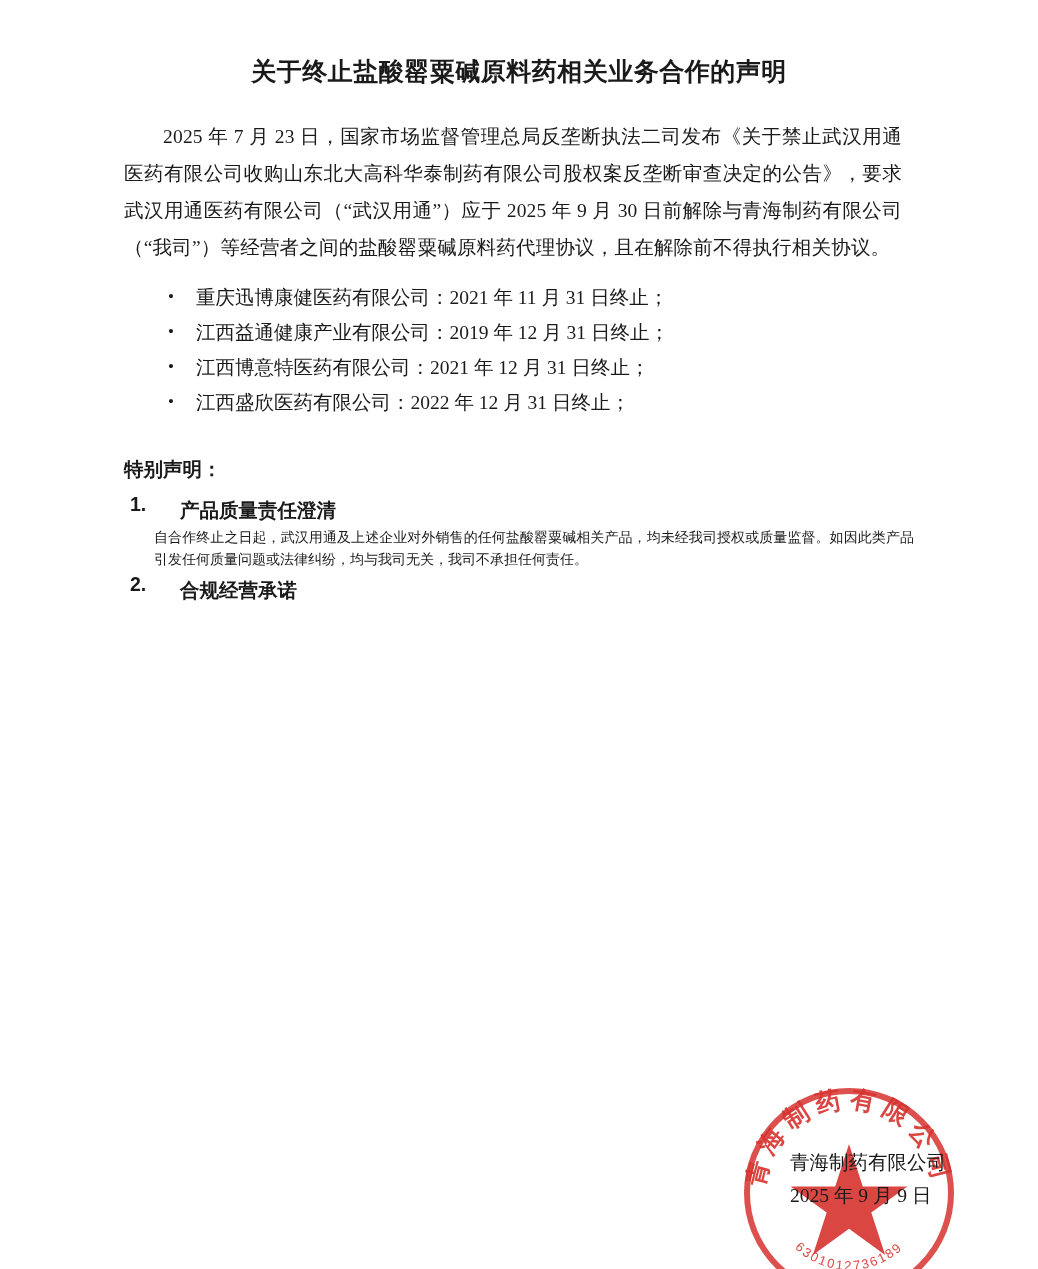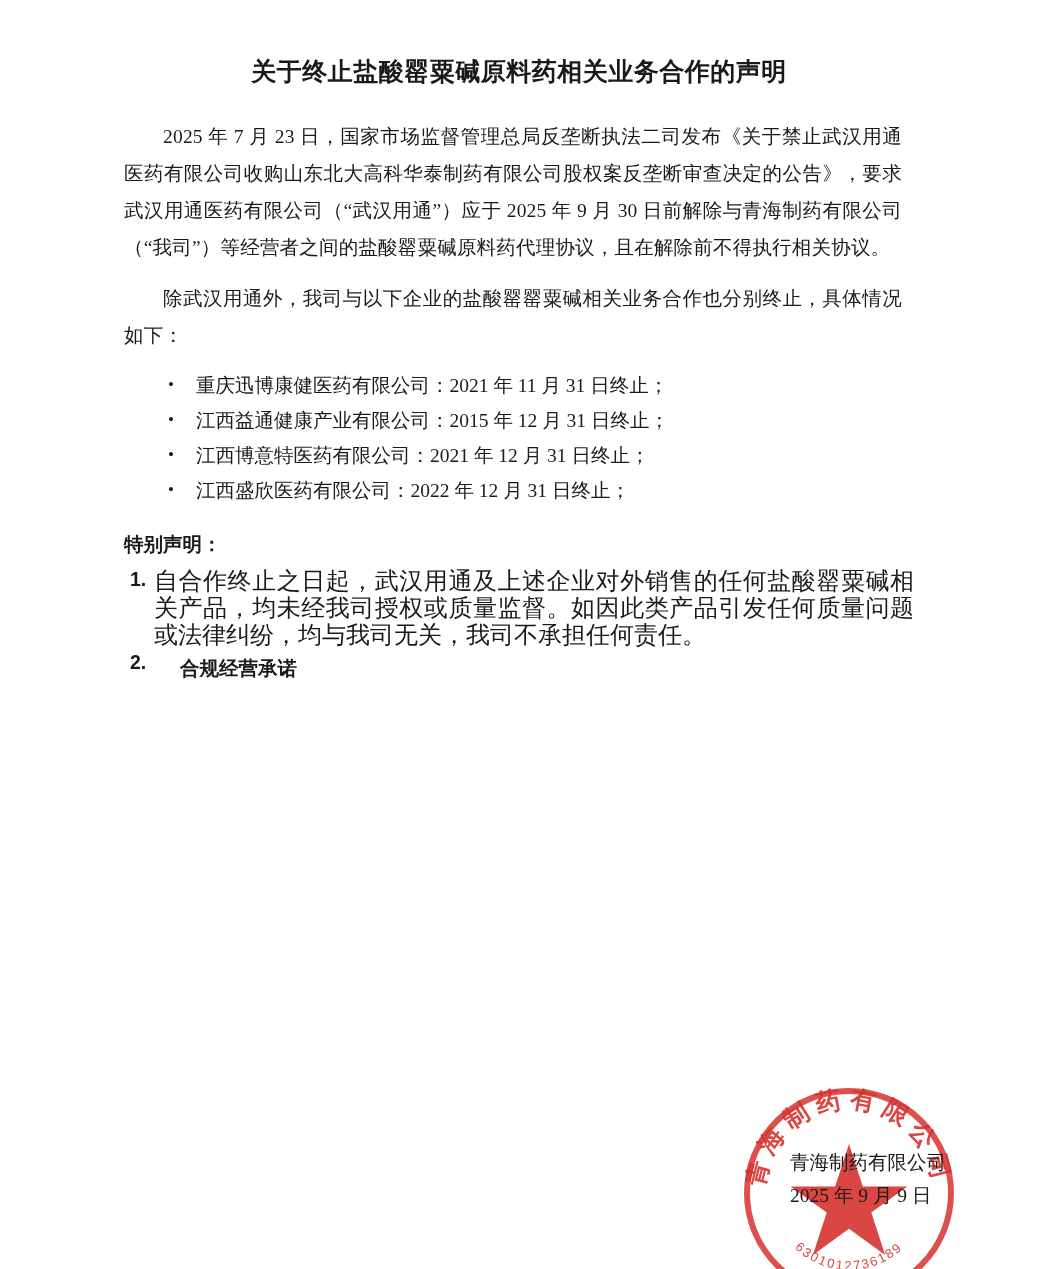--- a/index.html
+++ b/index.html
@@ -58,21 +58,21 @@
     content: "•";
     position: absolute;
     left: 14px;
     top: -1px;
     font-size: 17px;
     color: #1a1a1a;
   }
   .special-title {
     font-size: 19.5px;
     font-weight: bold;
-    margin: 23px 0 10px 0;
+    margin: 36px 0 10px 0;
     padding-left: 0;
     font-family: "Liberation Sans", "DejaVu Sans", sans-serif;
   }
   ol.numbered {
     list-style: none;
     counter-reset: itm;
     margin: 0;
     padding: 0;
   }
   ol.numbered > li {
@@ -90,22 +90,22 @@
     font-weight: bold;
     font-family: "Liberation Sans", "DejaVu Sans", sans-serif;
   }
   .item-head {
     font-size: 19.5px;
     font-weight: bold;
     line-height: 34px;
     font-family: "Liberation Sans", "DejaVu Sans", sans-serif;
   }
   .item-body {
-    font-size: 24px;
-    line-height: 27px;
+    font-size: 14px;
+    line-height: 22px;
     text-align: justify;
     margin-left: -26px;
   }
   .signature {
     position: absolute;
     right: 92px;
     bottom: 112px;
     text-align: left;
     font-size: 19.5px;
     line-height: 33px;
@@ -136,33 +136,33 @@
 
 <div class="page">
 
   <div class="top-dot"></div>
 
   <h1 class="doc-title">关于终止盐酸罂粟碱原料药相关业务合作的声明</h1>
 
   <div class="body-block">
 
     <p class="para">2025 年 7 月 23 日，国家市场监督管理总局反垄断执法二司发布《关于禁止武汉用通医药有限公司收购山东北大高科华泰制药有限公司股权案反垄断审查决定的公告》，要求武汉用通医药有限公司（“武汉用通”）应于 2025 年 9 月 30 日前解除与青海制药有限公司（“我司”）等经营者之间的盐酸罂粟碱原料药代理协议，且在解除前不得执行相关协议。</p>
-    <p class="para">除武汉用通外，我司与以下企业的盐酸罂罂粟碱相关业务合作也分别终止，具体情况如下：</p>
 
     <ul class="company-list">
       <li>重庆迅博康健医药有限公司：2021 年 11 月 31 日终止；</li>
-      <li>江西益通健康产业有限公司：2015 年 12 月 31 日终止；</li>
+      <li>江西益通健康产业有限公司：2019 年 12 月 31 日终止；</li>
       <li>江西博意特医药有限公司：2021 年 12 月 31 日终止；</li>
       <li>江西盛欣医药有限公司：2022 年 12 月 31 日终止；</li>
     </ul>
 
     <div class="special-title">特别声明：</div>
 
     <ol class="numbered">
       <li>
+        <div class="item-head">产品质量责任澄清</div>
         <div class="item-body">自合作终止之日起，武汉用通及上述企业对外销售的任何盐酸罂粟碱相关产品，均未经我司授权或质量监督。如因此类产品引发任何质量问题或法律纠纷，均与我司无关，我司不承担任何责任。</div>
       </li>
       <li>
         <div class="item-head">合规经营承诺</div>
       </li>
     </ol>
 
   </div>
 
   <div class="signature">

